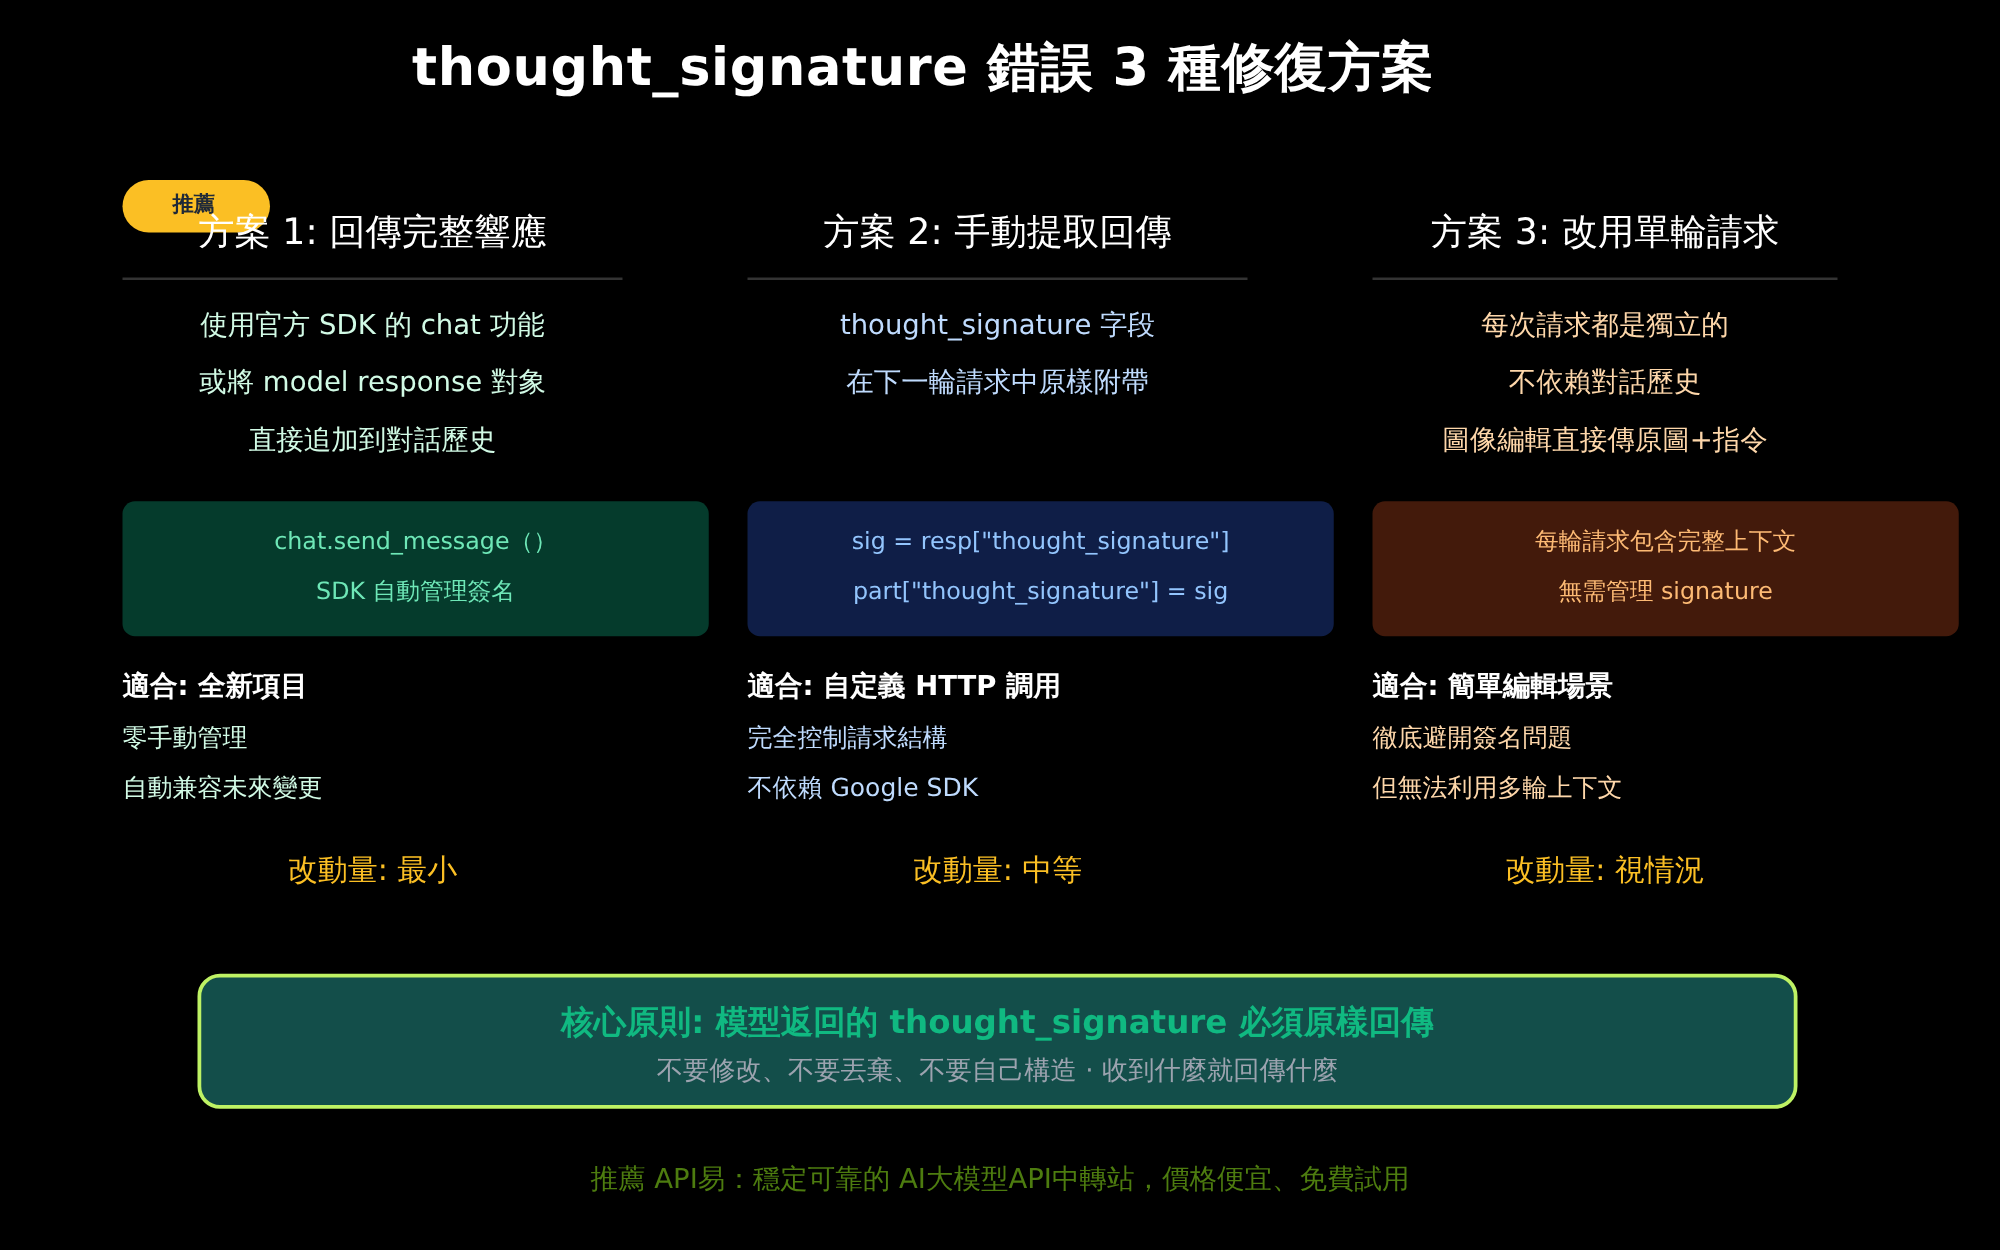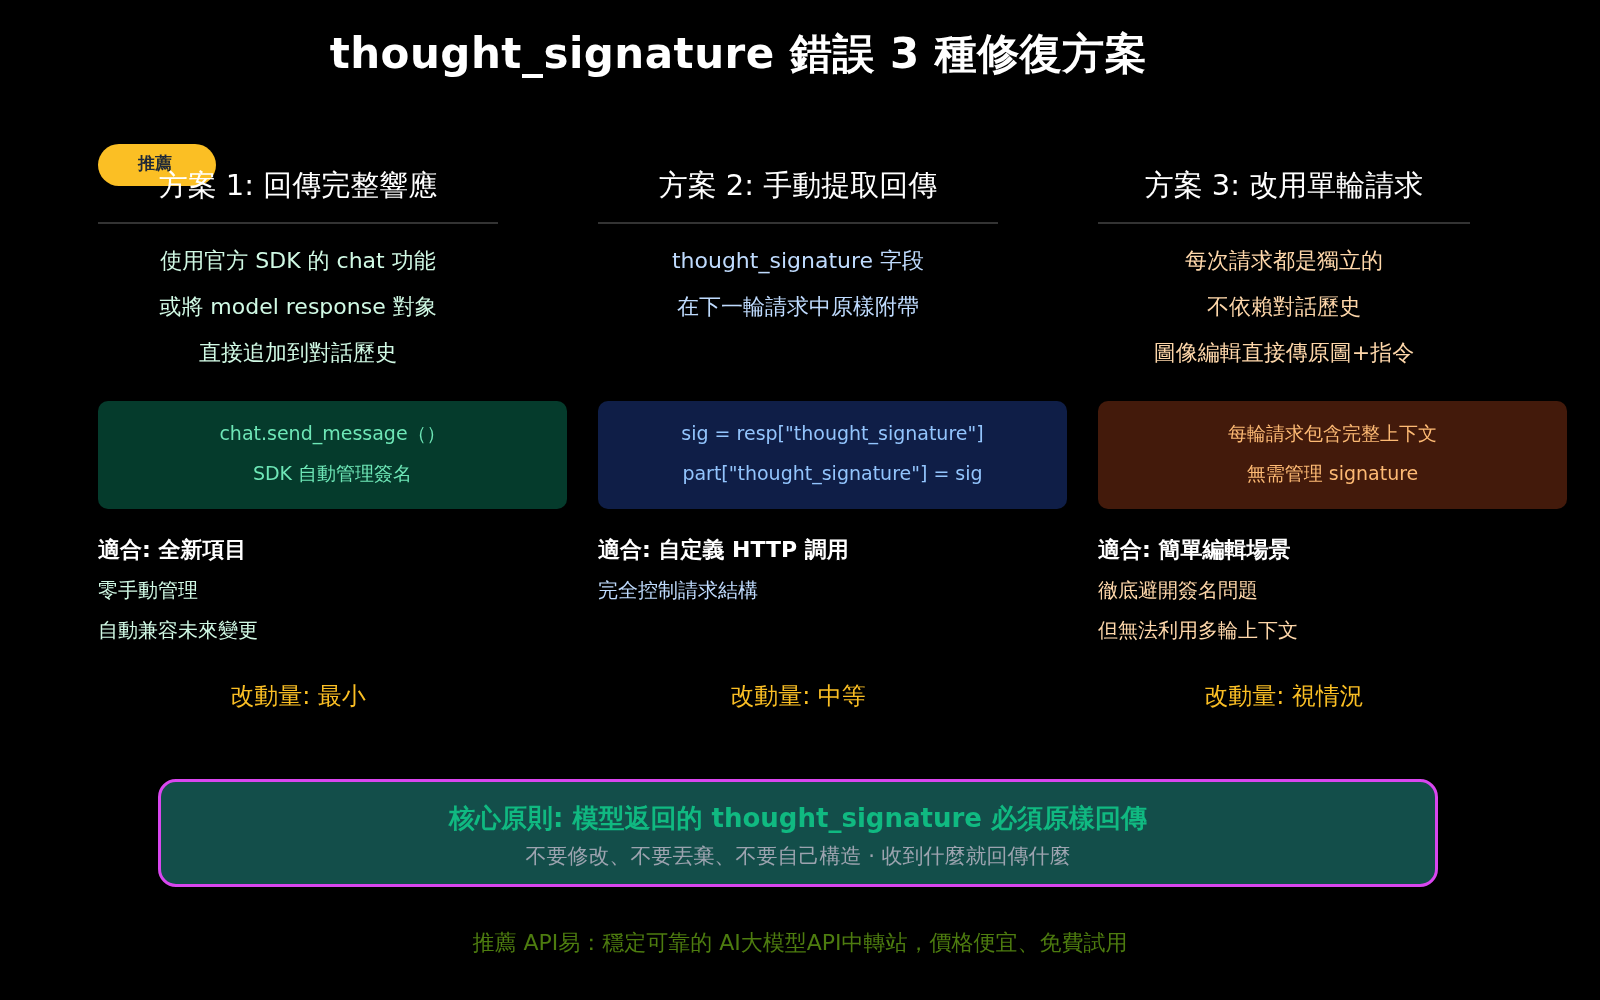--- a/index.html
+++ b/index.html
@@ -59,21 +59,21 @@
     .c2 .desc-line, .c2 .fit-line { color: #bfdbfe; }
     .c2 .codebox { background: #0f1e47; }
     .c2 .code-line { color: #93c5fd; }
     
     .c3 .desc-line, .c3 .fit-line { color: #fed7aa; }
     .c3 .codebox { background: #431a0b; }
     .c3 .code-line { color: #fdba74; }
 
     .principle {
       position: absolute; left: 158px; top: 779px; width: 1280px; height: 108px;
-      background: #134e4a; border: 3px solid #d946ef; border-radius: 18px; box-sizing: border-box;
+      background: #134e4a; border: 3px solid #bef264; border-radius: 18px; box-sizing: border-box;
       text-align: center;
     }
     .principle-title {
       margin-top: 16px; font-size: 26px; font-weight: bold; color: #10b981; height: 40px; line-height: 40px;
     }
     .principle-sub {
       font-size: 21px; color: #9ca3af; height: 36px; line-height: 36px;
     }
     .footer {
       position: absolute; left: 0; top: 928px; width: 1600px; text-align: center;
@@ -119,20 +119,21 @@
     <div class="desc-line">thought_signature 字段</div>
     <div class="desc-line">在下一輪請求中原樣附帶</div>
   </div>
   <div class="codebox">
     <div class="code-line">sig = resp["thought_signature"]</div>
     <div class="code-line">part["thought_signature"] = sig</div>
   </div>
   <div class="fit">
     <div class="fit-title">適合: 自定義 HTTP 調用</div>
     <div class="fit-line">完全控制請求結構</div>
+    <div class="fit-line">不依賴 Google SDK</div>
   </div>
   <div class="effort">改動量: 中等</div>
 </div>
 
 <div class="card c3" style="left:1098px;">
   <div class="card-head" style="width:372px;">
     <div class="card-title" style="width:372px;">方案 3: 改用單輪請求</div>
     <div class="card-divider"></div>
   </div>
   <div class="desc" style="width:372px;">

